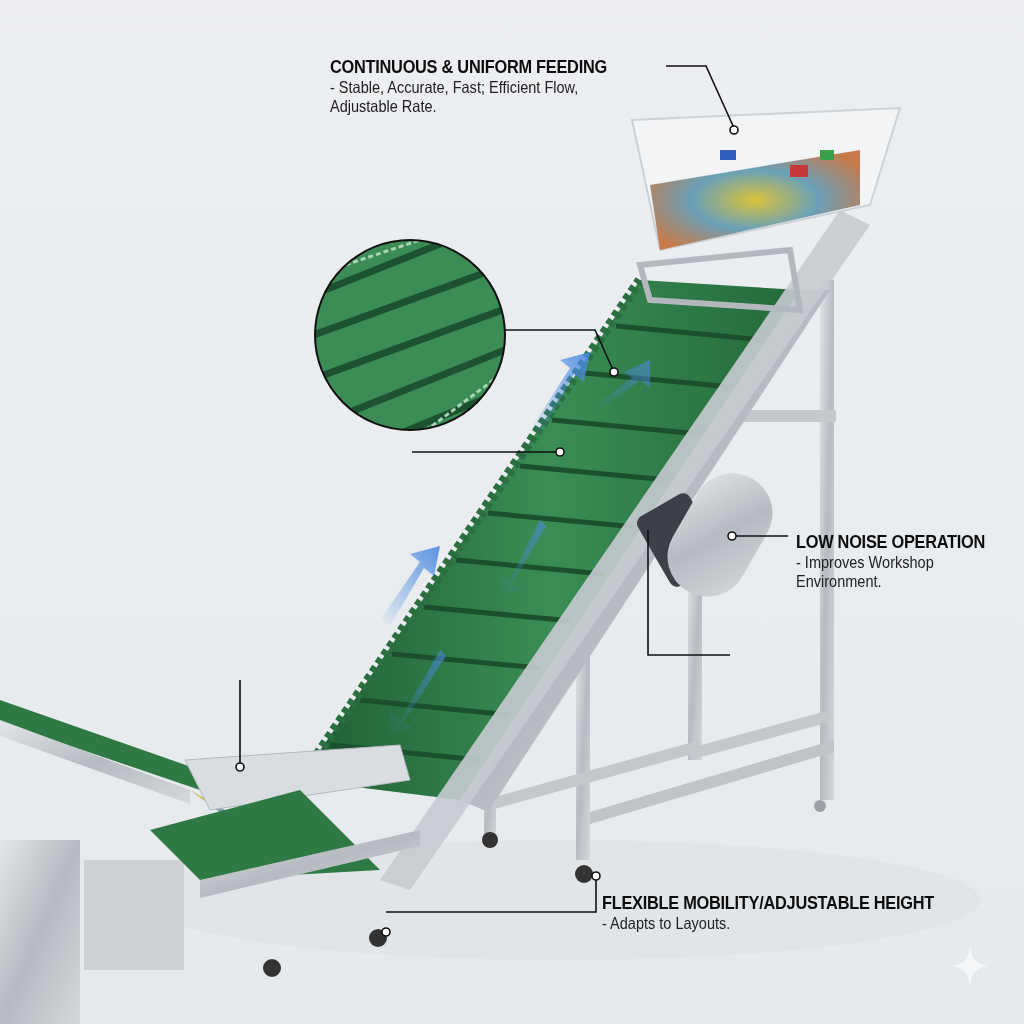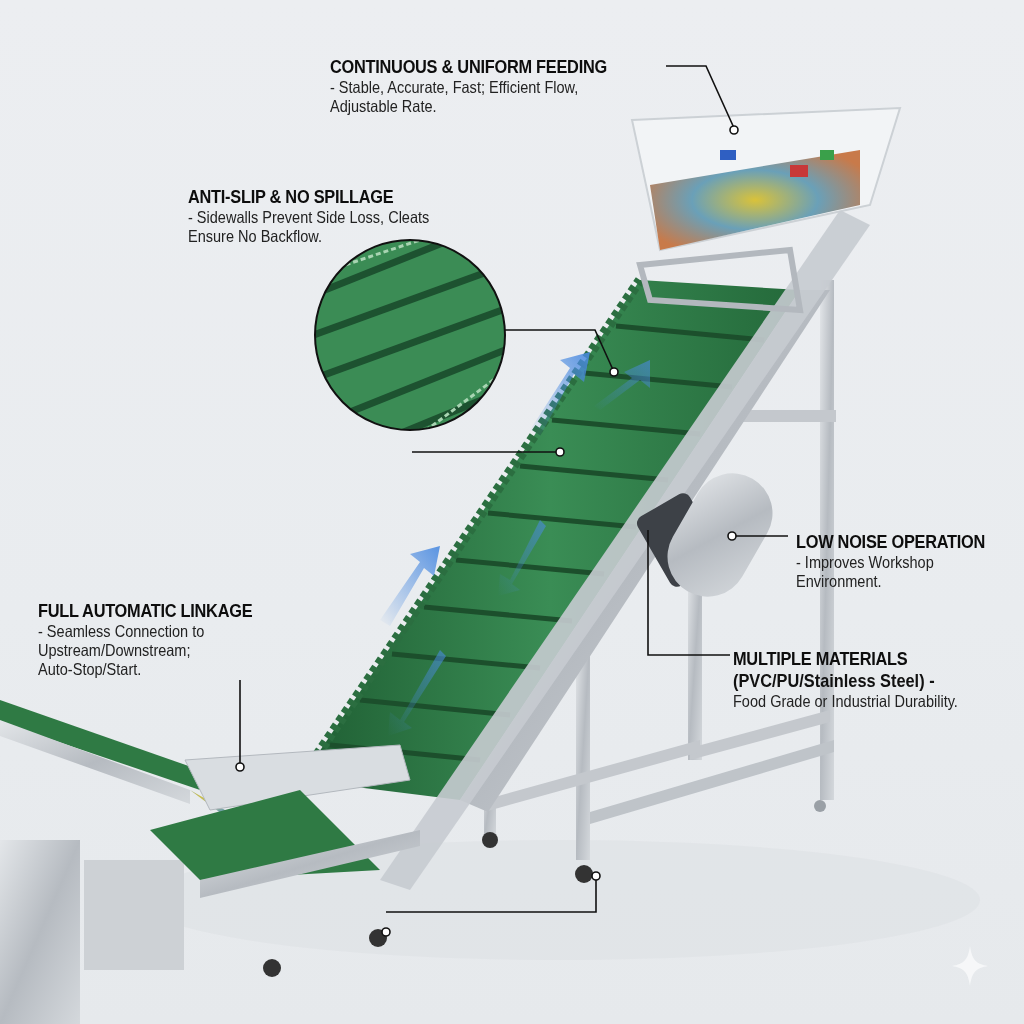--- a/index.html
+++ b/index.html
@@ -174,43 +174,31 @@
       <circle cx="386" cy="932" r="4"></circle>
     </g>
   </svg>
 
   <div class="callout c1">
     <div class="title">CONTINUOUS &amp; UNIFORM FEEDING</div>
     <div class="desc">- Stable, Accurate, Fast; Efficient Flow,
 Adjustable Rate.</div>
   </div>
 
-  <div class="callout c2">
-    <div class="title">ANTI-SLIP &amp; NO SPILLAGE</div>
-    <div class="desc">- Sidewalls Prevent Side Loss, Cleats
-Ensure No Backflow.</div>
-  </div>
-
-
-  <div class="callout c4">
-    <div class="title">FULL AUTOMATIC LINKAGE</div>
-    <div class="desc">- Seamless Connection to
-Upstream/Downstream;
-Auto-Stop/Start.</div>
-  </div>
+
+
 
   <div class="callout c5">
     <div class="title">LOW NOISE OPERATION</div>
     <div class="desc">- Improves Workshop
 Environment.</div>
   </div>
 
-  <div class="callout c6">
-    <div class="title">MULTIPLE MATERIALS</div>
-    <div class="title2">(PVC/PU/Stainless Steel) -</div>
-    <div class="desc">Food Grade or Industrial Durability.</div>
+
+  <div class="callout c7">
+    <div class="title">FLEXIBLE MOBILITY/ADJUSTABLE HEIGHT</div>
+    <div class="desc">- Adapts to Layouts.</div>
   </div>
-
 
   <svg class="sparkle" viewBox="0 0 40 44">
     <path d="M20 2 C22 16 26 20 38 22 C26 24 22 28 20 42 C18 28 14 24 2 22 C14 20 18 16 20 2 Z" fill="#f7f8fa" opacity="0.9"></path>
   </svg>
 </div>
 
 </body></html>

